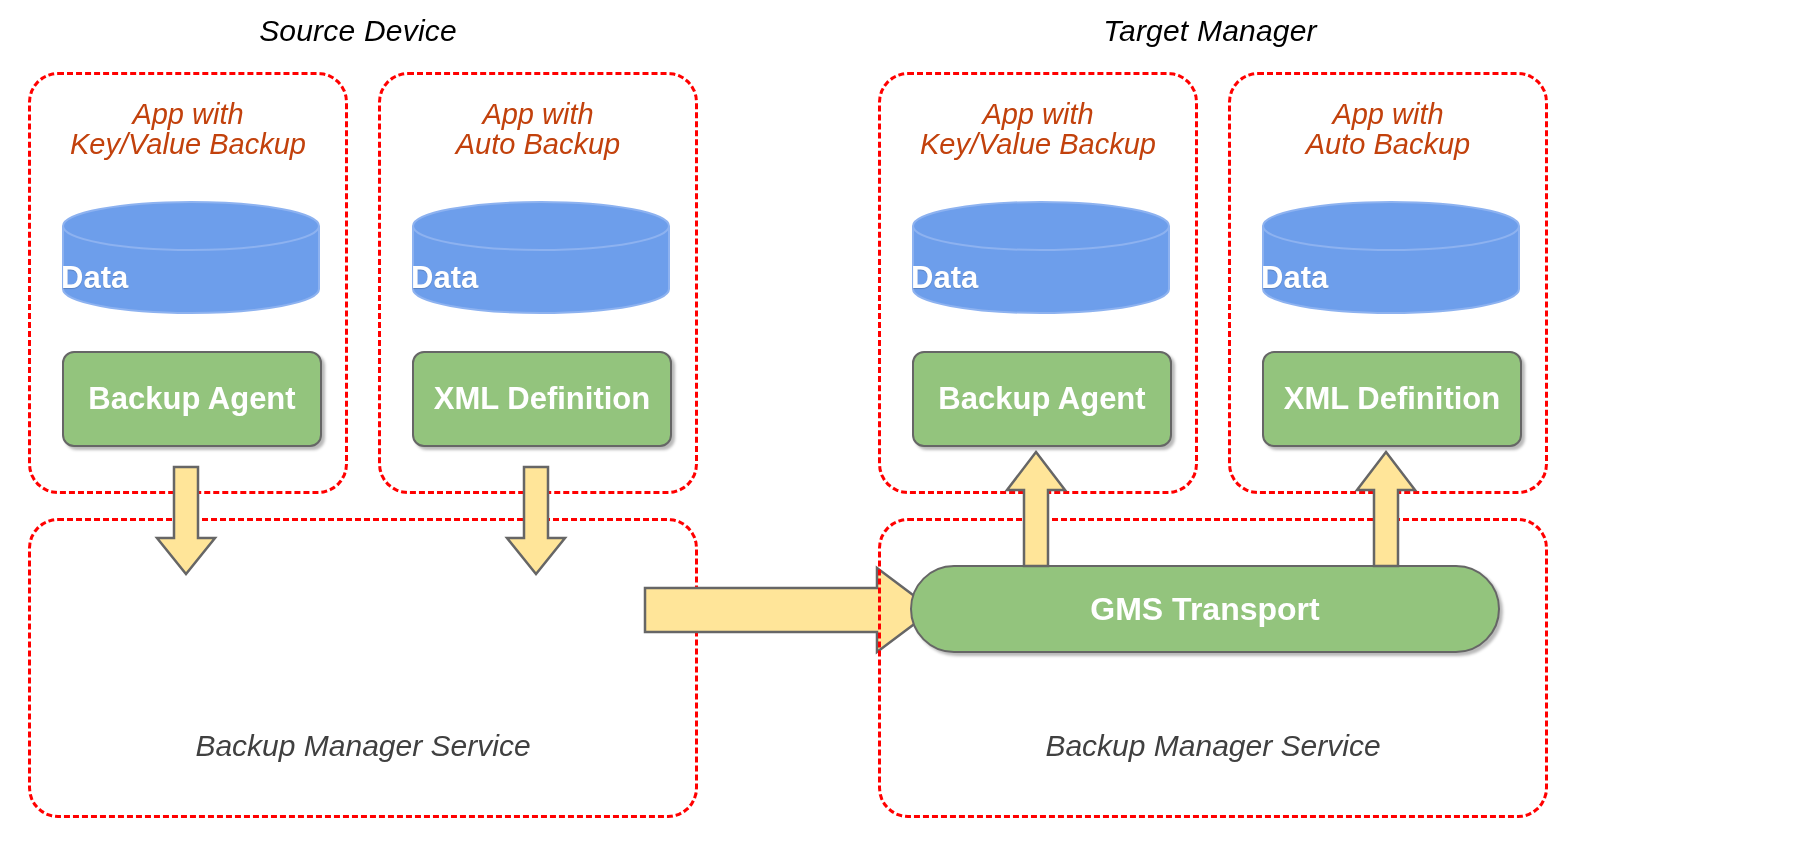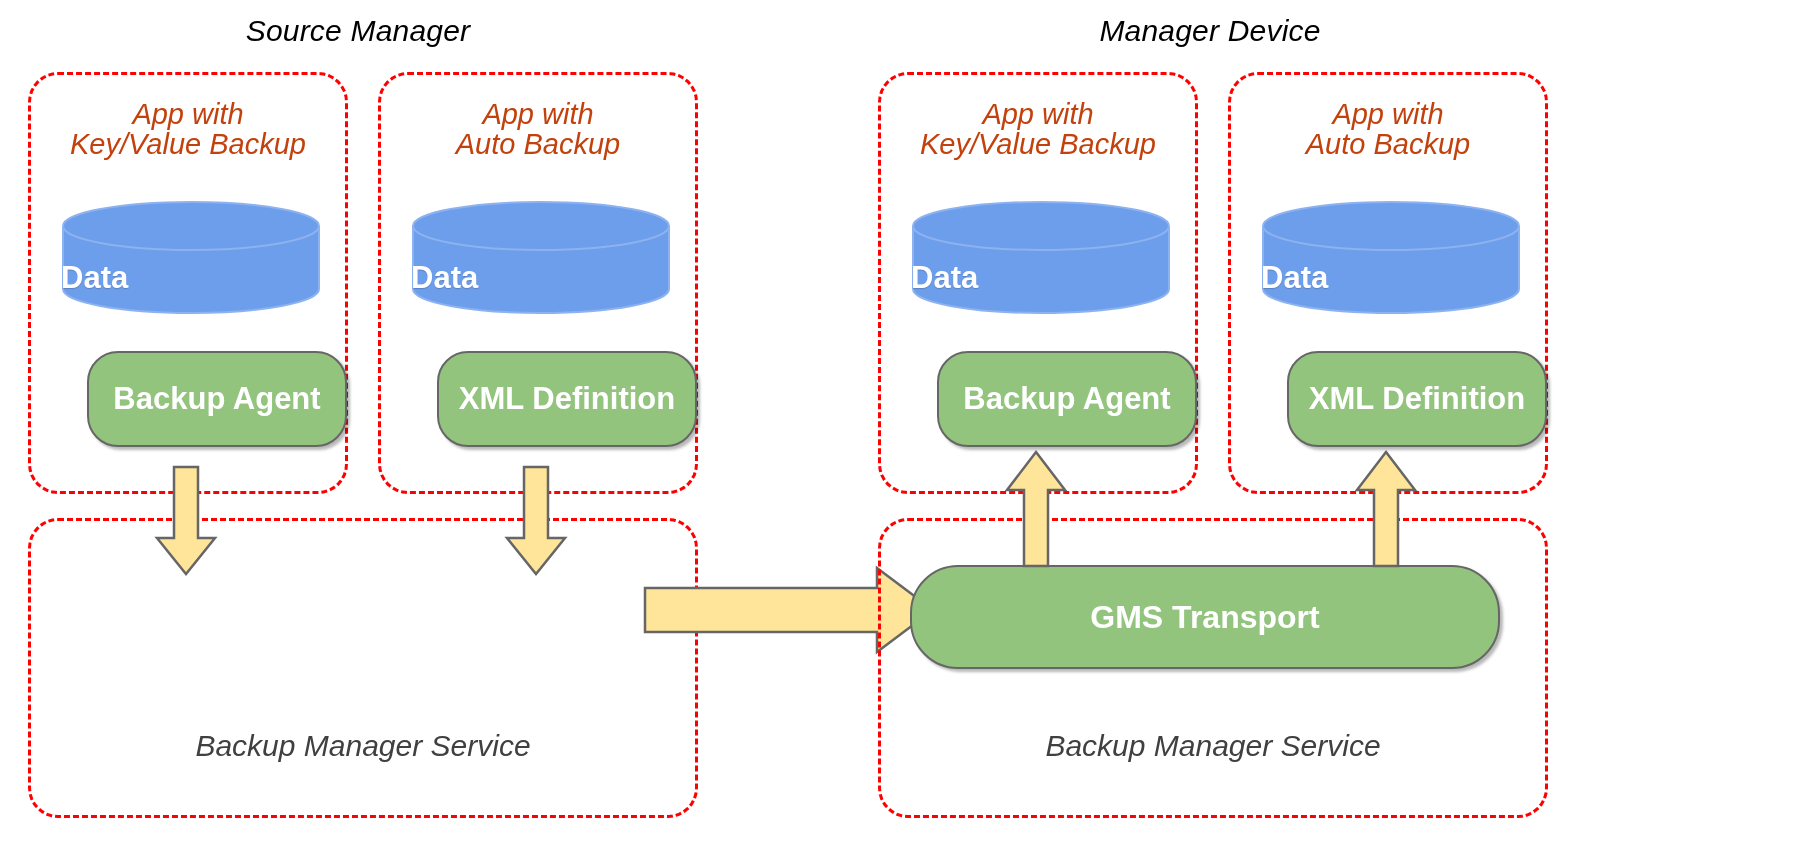--- a/index.html
+++ b/index.html
@@ -58,21 +58,21 @@
   .pill{
     position:absolute;
     background:#93c47d;
     border:2px solid #666666;
     box-sizing:border-box;
     display:flex;align-items:center;justify-content:center;
     color:#ffffff;
     font-weight:bold;
     box-shadow:3px 3px 3px rgba(0,0,0,.28);
   }
-  .pill.small{border-radius:31px;font-size:31px;margin-left:25px;}
+  .pill.small{border-radius:12px;font-size:31px;}
   .pill.wide{border-radius:48px;font-size:32px;}
 
   
   .service-caption{
     position:absolute;
     font-style:italic;
     font-size:30px;
     color:#404040;
     text-align:center;
     white-space:nowrap;
@@ -80,21 +80,21 @@
 
   
   .arrow{position:absolute;}
   .arrow svg{display:block;overflow:visible;}
 </style>
 </head>
 <body>
 
 <div id="stage">
 
-  <div class="device-title" style="left:138px;top:14px;width:440px;">Source Manager</div>
+  <div class="device-title" style="left:138px;top:14px;width:440px;">Source Device</div>
 
   <div class="dashed-box" style="left:28px;top:72px;width:320px;height:422px;">
     <div class="app-caption" style="top:24px;">App with
 Key/Value Backup</div>
 
     <div class="cyl" style="left:30px;top:125px;width:260px;height:115px;">
       <svg width="260" height="115" viewBox="0 0 260 115">
         <path d="M2,26 L2,89 A128,24 0 0 0 258,89 L258,26 Z" fill="#6d9eeb"></path>
         <ellipse cx="130" cy="26" rx="128" ry="24" fill="#6d9eeb"></ellipse>
         <ellipse cx="130" cy="26" rx="128" ry="24" fill="none" stroke="#8db2f0" stroke-width="2"></ellipse>
@@ -139,21 +139,21 @@
       <path d="M19,1 L43,1 L43,72 L60,72 L31,108 L2,72 L19,72 Z" fill="#ffe599" stroke="#666666" stroke-width="2.5" stroke-linejoin="miter"></path>
     </svg>
   </div>
 
   <div class="arrow" style="left:645px;top:565px;width:290px;height:90px;">
     <svg width="290" height="90" viewBox="0 0 290 90">
       <path d="M0,23 L232,23 L232,3 L288,45 L232,87 L232,67 L0,67 Z" fill="#ffe599" stroke="#666666" stroke-width="2.5" stroke-linejoin="miter"></path>
     </svg>
   </div>
 
-  <div class="device-title" style="left:990px;top:14px;width:440px;">Manager Device</div>
+  <div class="device-title" style="left:990px;top:14px;width:440px;">Target Manager</div>
 
   <div class="dashed-box" style="left:878px;top:72px;width:320px;height:422px;">
     <div class="app-caption" style="top:24px;">App with
 Key/Value Backup</div>
 
     <div class="cyl" style="left:30px;top:125px;width:260px;height:115px;">
       <svg width="260" height="115" viewBox="0 0 260 115">
         <path d="M2,26 L2,89 A128,24 0 0 0 258,89 L258,26 Z" fill="#6d9eeb"></path>
         <ellipse cx="130" cy="26" rx="128" ry="24" fill="#6d9eeb"></ellipse>
         <ellipse cx="130" cy="26" rx="128" ry="24" fill="none" stroke="#8db2f0" stroke-width="2"></ellipse>
@@ -179,21 +179,21 @@
       <div class="cyl-label" style="top:60px;">Data</div>
     </div>
 
     <div class="pill small" style="left:31px;top:276px;width:260px;height:96px;">XML Definition</div>
   </div>
 
   <div class="dashed-box" style="left:878px;top:518px;width:670px;height:300px;">
     <div class="service-caption" style="left:0;width:100%;top:208px;">Backup Manager Service</div>
   </div>
 
-  <div class="pill wide" style="left:910px;top:565px;width:590px;height:104px;">GMS Transport</div>
+  <div class="pill wide" style="left:910px;top:565px;width:590px;height:88px;">GMS Transport</div>
 
   <div class="arrow" style="left:1005px;top:450px;width:62px;height:118px;">
     <svg width="62" height="118" viewBox="0 0 62 118">
       <path d="M31,2 L60,40 L43,40 L43,116 L19,116 L19,40 L2,40 Z" fill="#ffe599" stroke="#666666" stroke-width="2.5" stroke-linejoin="miter"></path>
     </svg>
   </div>
 
   <div class="arrow" style="left:1355px;top:450px;width:62px;height:118px;">
     <svg width="62" height="118" viewBox="0 0 62 118">
       <path d="M31,2 L60,40 L43,40 L43,116 L19,116 L19,40 L2,40 Z" fill="#ffe599" stroke="#666666" stroke-width="2.5" stroke-linejoin="miter"></path>

